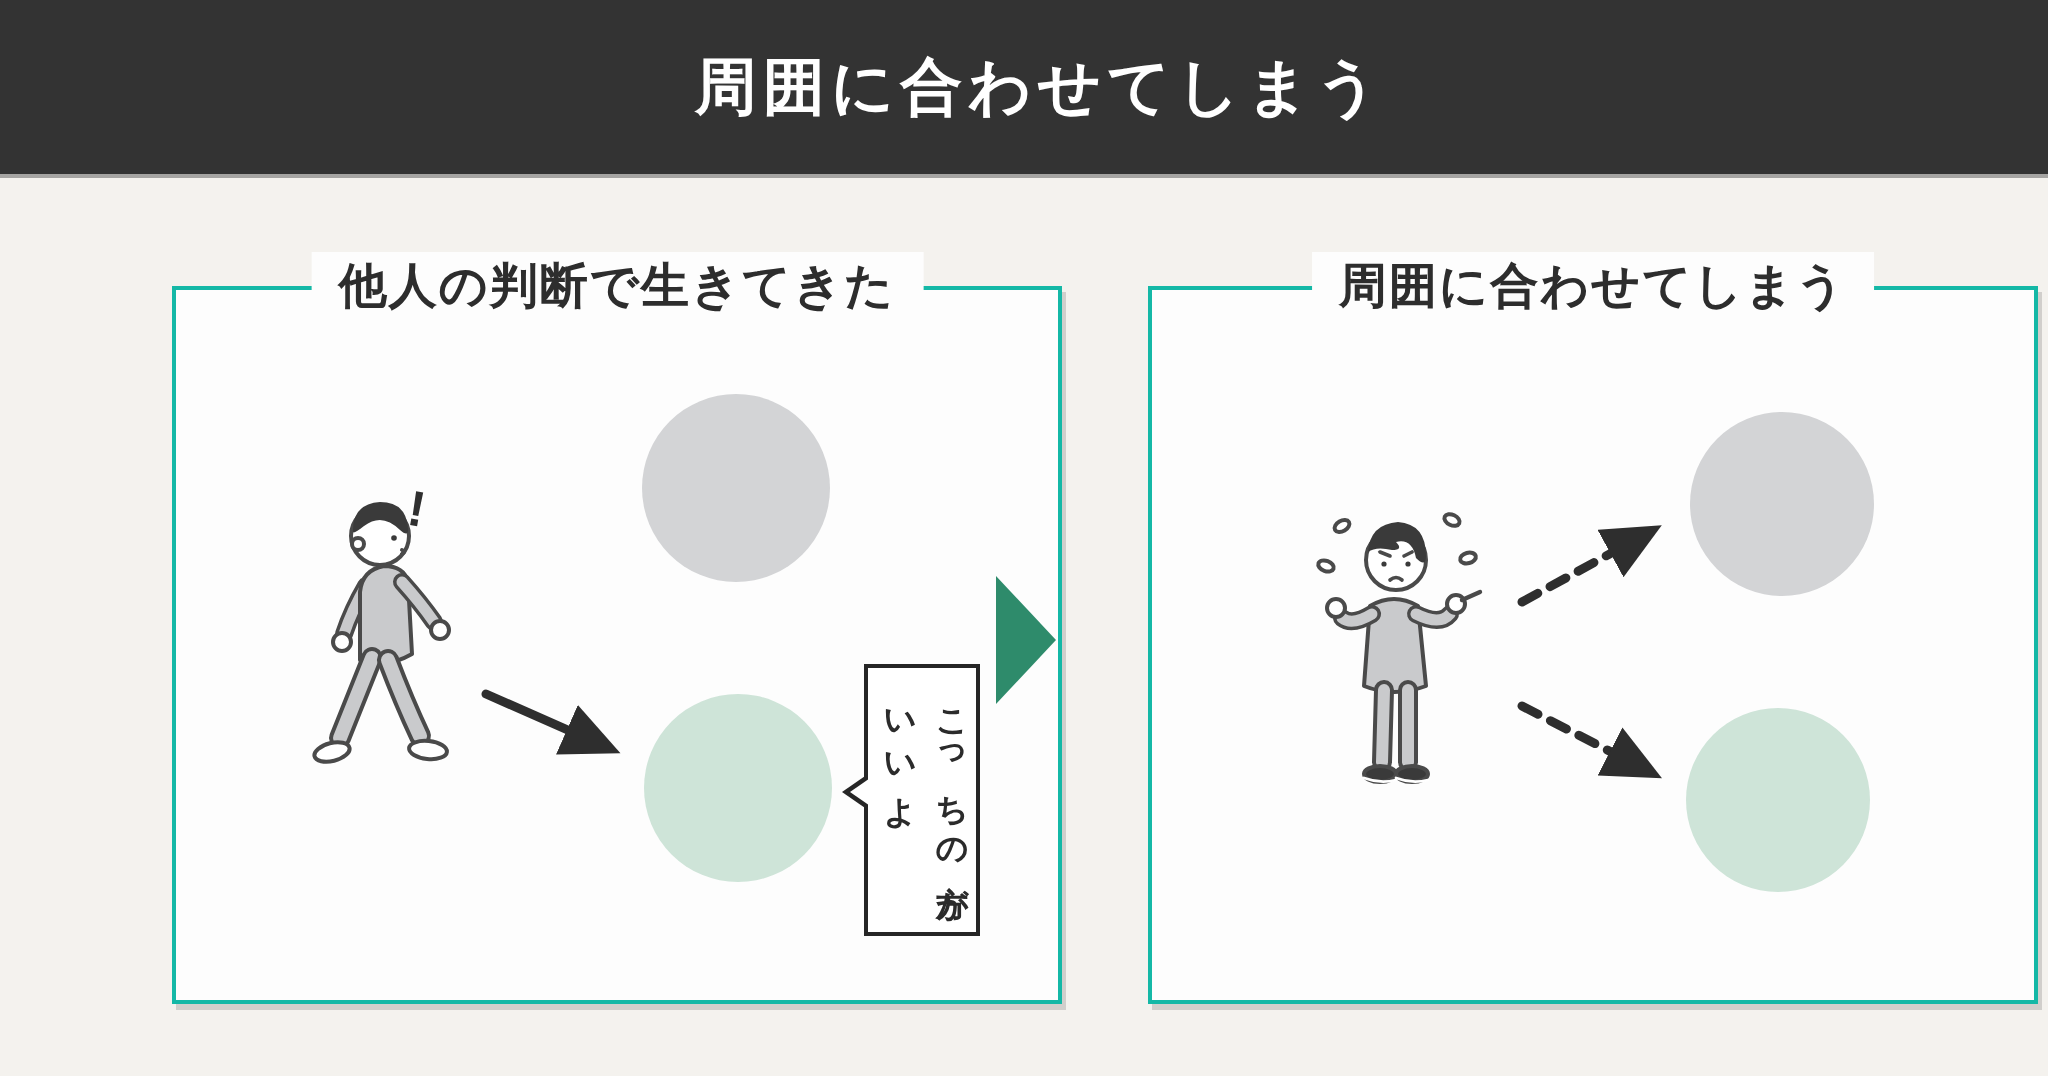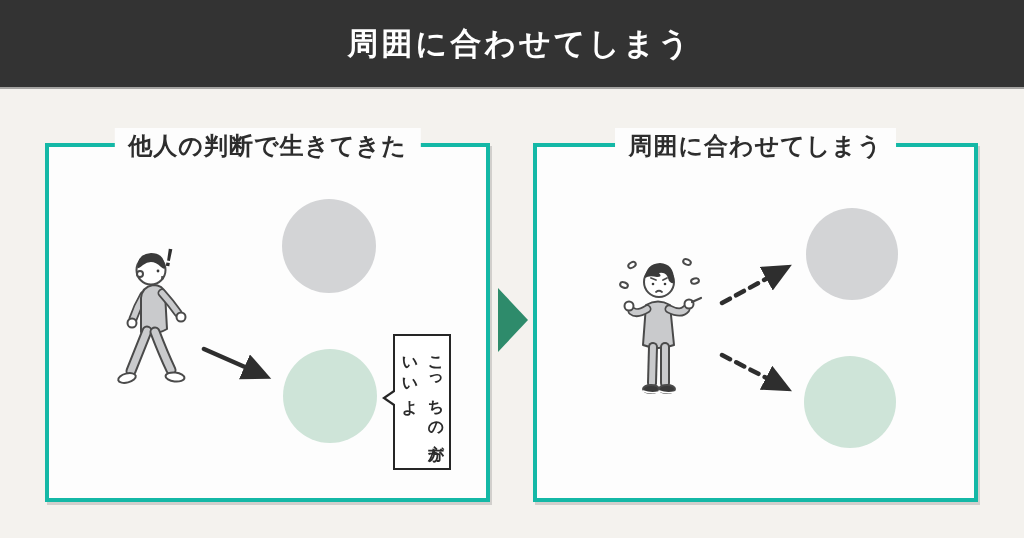--- a/index.html
+++ b/index.html
@@ -21,22 +21,23 @@
     padding-left:16px;
   }
   .header h1 {
     color:#ffffff; font-size:31px; font-weight:bold; letter-spacing:3px;
   }
 
   
   .panel {
     position:absolute; top:143px; width:445px; height:359px;
     background:#fdfdfd;
-    border:4px solid #14b8a6;
+    border:2px solid #14b8a6;
     box-shadow:2px 3px 0 rgba(0,0,0,.14);
+    margin-left:41px;
   }
   .panel-left  { left:45px;  }
   .panel-right { left:533px; }
   .panel-title {
     position:absolute; top:-19px; left:50%; transform:translateX(-50%);
     background:#fdfdfd;
     padding:0 14px;
     font-size:24px; font-weight:bold; color:#2d2d2d;
     letter-spacing:1px; white-space:nowrap; line-height:36px;
   }

